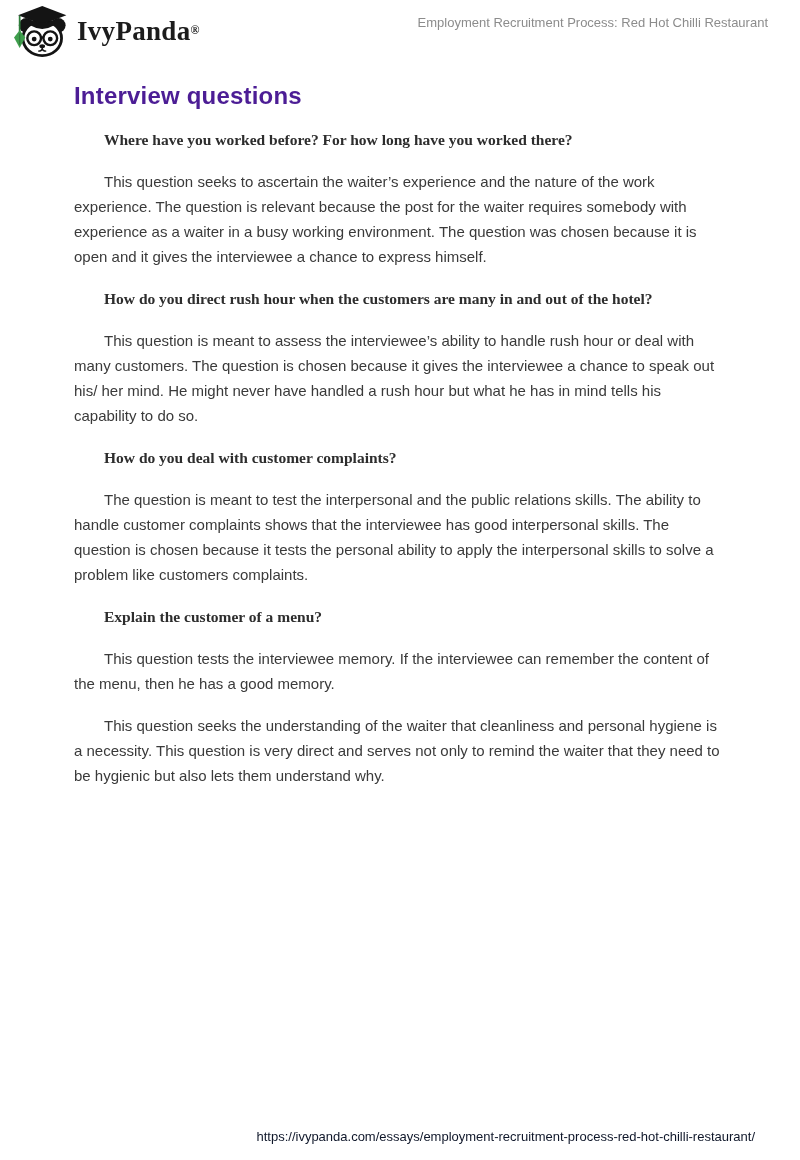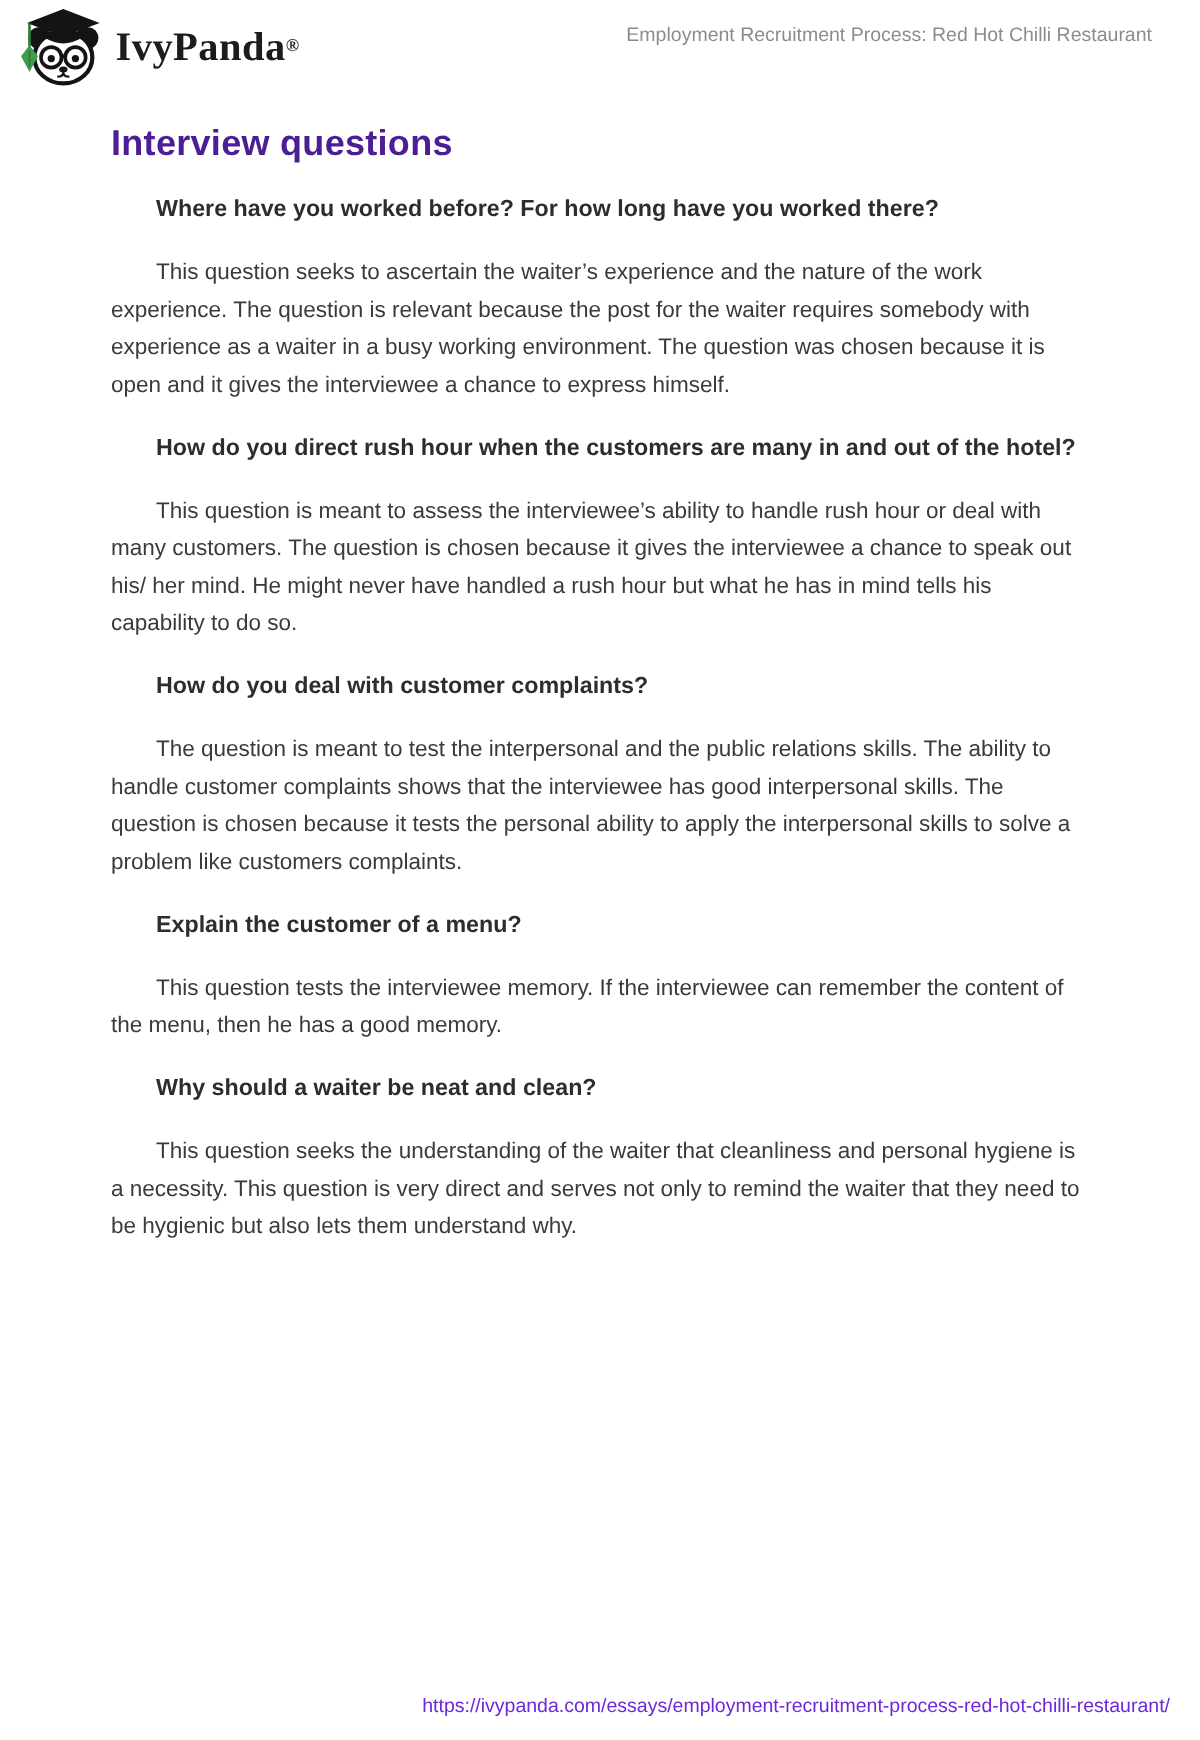--- a/index.html
+++ b/index.html
@@ -22,24 +22,24 @@
   .doc-title { font-size:13px; color:#8c8c8c; padding-top:11px; }
   
   main { padding:0 74px; }
   ul.reqs { list-style:none; margin:14px 0 0; padding:0; }
   ul.reqs li { position:relative; padding-left:51px; line-height:25px; font-size:15px; color:#3a3a3a; }
   ul.reqs li::before {
     content:""; position:absolute; left:17px; top:9px;
     width:8px; height:8px; border-radius:50%; background:var(--bullet,#169f92);
   }
   h2.sec { font-size:24px; font-weight:700; color:#4c1d95; margin:20px 0 0; letter-spacing:0.2px; }
-  .q { font-size:15.5px; font-weight:700; color:#2d2d2d; line-height:25px; margin:17px 0 0; text-indent:30px; }
+  .q { font-size:15.5px; font-weight:700; color:#2d2d2d; line-height:25px; margin:17px 0 0; text-indent:30px;font-family:Liberation Serif, serif; }
   .p { font-size:15px; line-height:25px; margin:17px 0 0; text-indent:30px; color:#3a3a3a; }
   
-  .url { position:absolute; right:20px; bottom:16px; font-size:13px; color:#6d28d9; text-decoration:none; }
+  .url { position:absolute; right:45px; bottom:16px; font-size:13px; color:#0f172a; text-decoration:none; }
 </style>
 </head>
 <body>
 
 <div class="page" style="--bullet: #169f92;">
 
   <div class="hdr">
     <div class="brand">
       <svg width="58" height="54" viewBox="0 0 72 66" aria-hidden="true">
 
@@ -75,20 +75,19 @@
     <h2 class="sec">Interview questions</h2>
     <div id="qa-sections">
         <h3 class="q">Where have you worked before? For how long have you worked there?</h3>
         <p class="p">This question seeks to ascertain the waiter’s experience and the nature of the work experience. The question is relevant because the post for the waiter requires somebody with experience as a waiter in a busy working environment. The question was chosen because it is open and it gives the interviewee a chance to express himself.</p>
         <h3 class="q">How do you direct rush hour when the customers are many in and out of the hotel?</h3>
         <p class="p">This question is meant to assess the interviewee’s ability to handle rush hour or deal with many customers. The question is chosen because it gives the interviewee a chance to speak out his/ her mind. He might never have handled a rush hour but what he has in mind tells his capability to do so.</p>
         <h3 class="q">How do you deal with customer complaints?</h3>
         <p class="p">The question is meant to test the interpersonal and the public relations skills. The ability to handle customer complaints shows that the interviewee has good interpersonal skills. The question is chosen because it tests the personal ability to apply the interpersonal skills to solve a problem like customers complaints.</p>
         <h3 class="q">Explain the customer of a menu?</h3>
         <p class="p">This question tests the interviewee memory. If the interviewee can remember the content of the menu, then he has a good memory.</p>
-        <h3 class="q">Why should a waiter be neat and clean?</h3>
         <p class="p">This question seeks the understanding of the waiter that cleanliness and personal hygiene is a necessity. This question is very direct and serves not only to remind the waiter that they need to be hygienic but also lets them understand why.</p>
       </div>
   </main>
 
   <a class="url" href="#">https://ivypanda.com/essays/employment-recruitment-process-red-hot-chilli-restaurant/</a>
 
 </div>
 
 </body></html>

